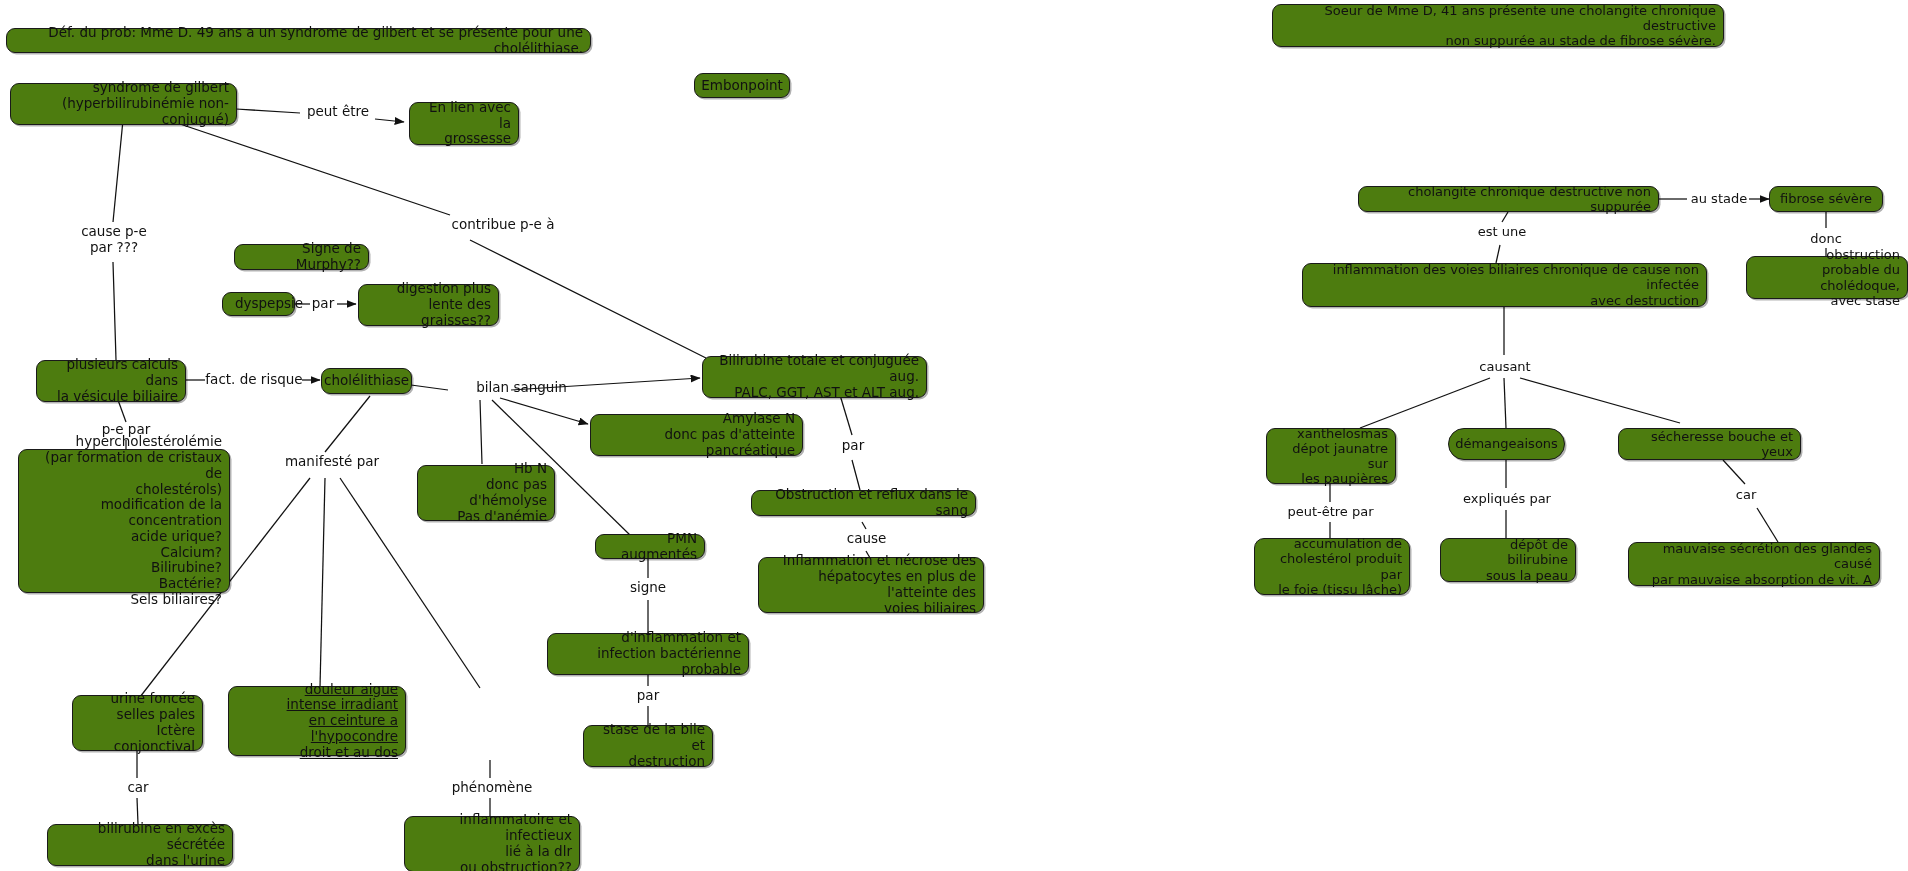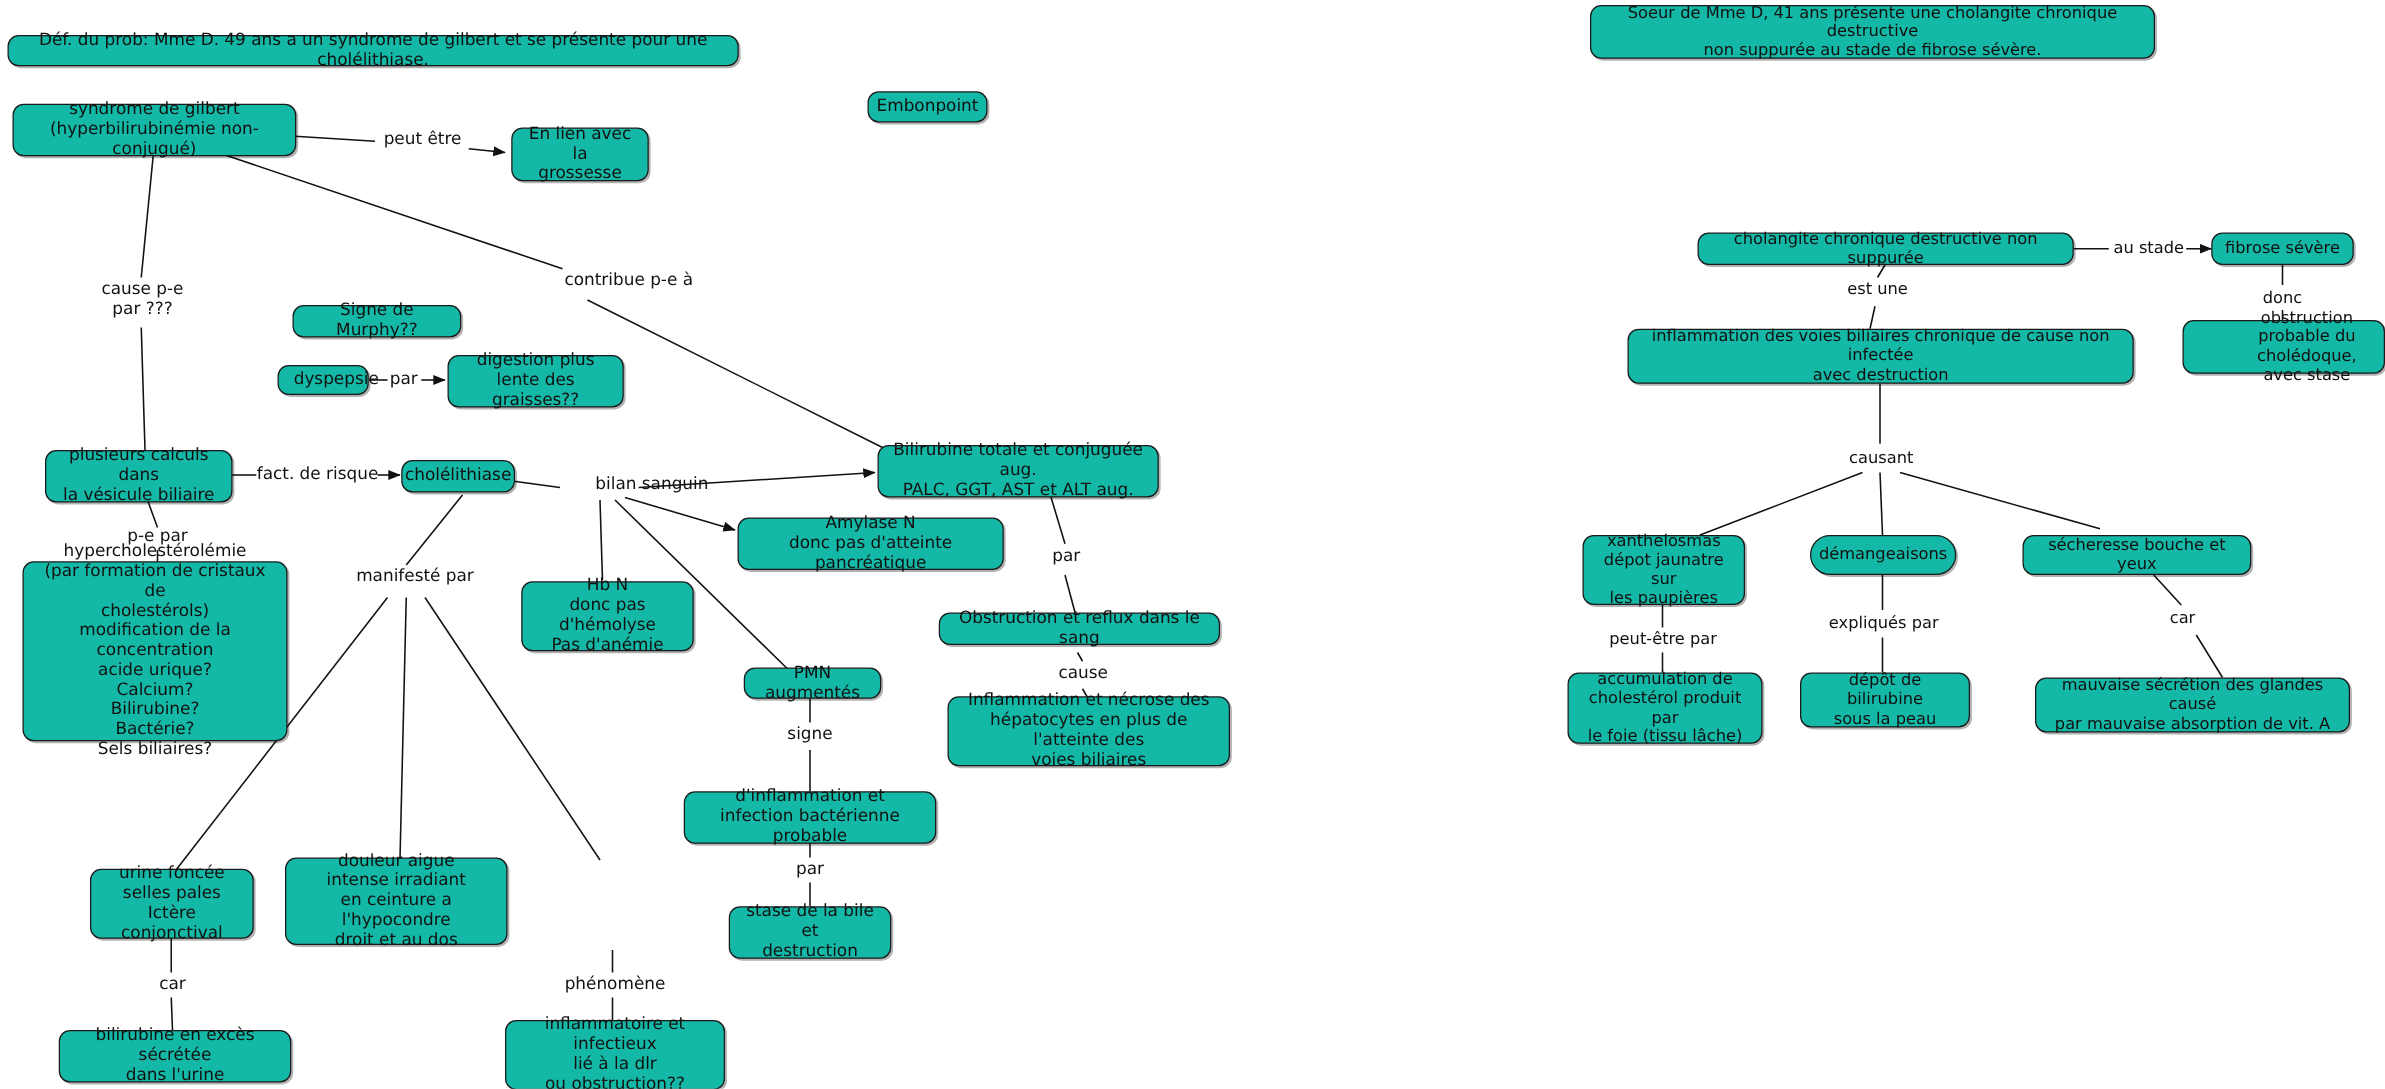--- a/index.html
+++ b/index.html
@@ -18,25 +18,25 @@
     background: #ffffff;
   }
   #edges {
     position: absolute;
     left: 0; top: 0;
     width: 1908px; height: 871px;
     pointer-events: none;
   }
   .node {
     position: absolute;
-    background: #14b8a6;
+    background: #4d7c0f;
     border: 1.3px solid #1a1a1a;
     border-radius: 9px;
     color: #111111;
-    text-align: center;
+    text-align: right;
     line-height: 1.17;
     white-space: pre-line;
     display: flex;
     align-items: center;
     justify-content: center;
     padding: 3px 7px;
     box-shadow: 1.5px 1.5px 0 rgba(0,0,0,0.30);
   }
   .label {
     position: absolute;
@@ -198,21 +198,21 @@
   <div class="node" style="left:547px; top:633px; width:202px; height:42px; font-size:13.5px;">d'inflammation et
 infection bactérienne probable</div>
 
   <div class="node" style="left:583px; top:725px; width:130px; height:42px; font-size:13.5px;">stase de la bile et
 destruction</div>
 
   <div class="node" style="left:72px; top:695px; width:131px; height:56px; font-size:13.5px;">urine foncée
 selles pales
 Ictère conjonctival</div>
 
-  <div class="node" style="left:228px; top:686px; width:178px; height:70px; font-size:13.5px;">douleur aigue
+  <div class="node" style="left:228px; top:686px; width:178px; height:70px; font-size:13.5px;text-decoration:underline;">douleur aigue
 intense irradiant
 en ceinture a l'hypocondre
 droit et au dos</div>
 
 
   <div class="node" style="left:47px; top:824px; width:186px; height:42px; font-size:13.5px;">bilirubine en excès sécrétée
 dans l'urine</div>
 
   <div class="node" style="left:404px; top:816px; width:176px; height:56px; font-size:13.5px;">inflammatoire et infectieux
 lié à la dlr
@@ -232,21 +232,21 @@
 cholédoque, avec stase</div>
 
   <div class="node" style="left:1266px; top:428px; width:130px; height:56px; font-size:13px;">xanthelosmas
 dépot jaunatre sur
 les paupières</div>
 
   <div class="node" style="left:1448px; top:428px; width:117px; height:32px; font-size:13px;border-radius:16px;">démangeaisons</div>
 
   <div class="node" style="left:1618px; top:428px; width:183px; height:32px; font-size:13px;">sécheresse bouche et yeux</div>
 
-  <div class="node" style="left:1254px; top:538px; width:156px; height:57px; font-size:13px;">accumulation de
+  <div class="node" style="left:1254px; top:538px; width:156px; height:57px; font-size:13px;border-radius:10px;">accumulation de
 cholestérol produit par
 le foie (tissu lâche)</div>
 
   <div class="node" style="left:1440px; top:538px; width:136px; height:44px; font-size:13px;">dépôt de bilirubine
 sous la peau</div>
 
   <div class="node" style="left:1628px; top:542px; width:252px; height:44px; font-size:13px;">mauvaise sécrétion des glandes causé
 par mauvaise absorption de vit. A</div>
 
   <div class="label" style="left:300px; top:103px; width:76px; height:18px; font-size:13.5px;">peut être</div>

